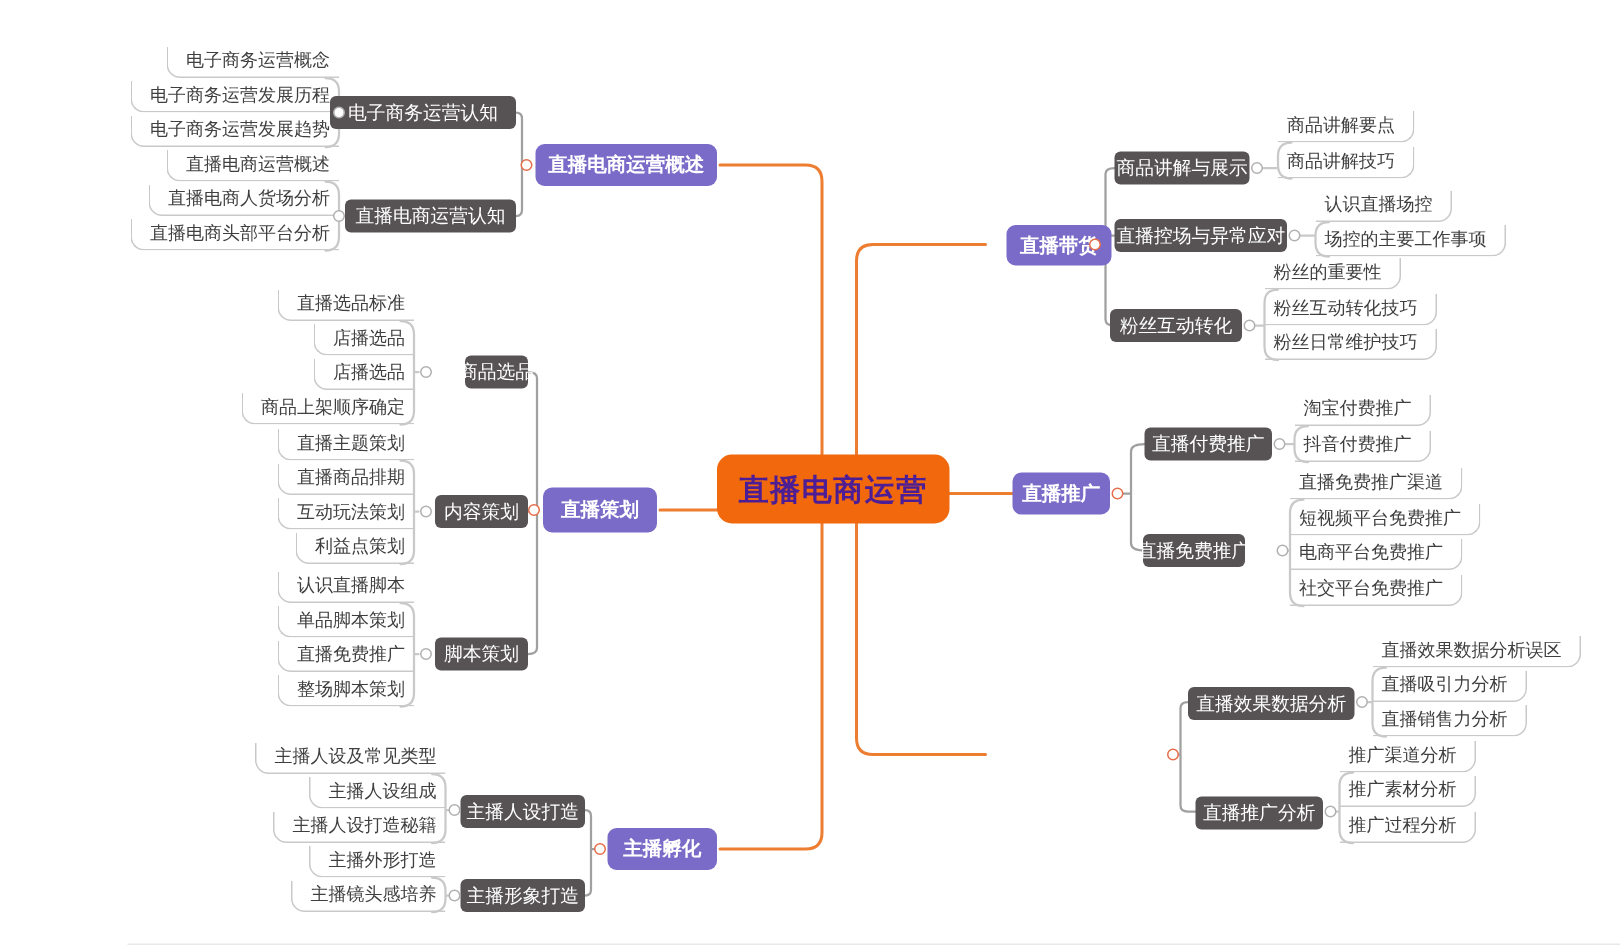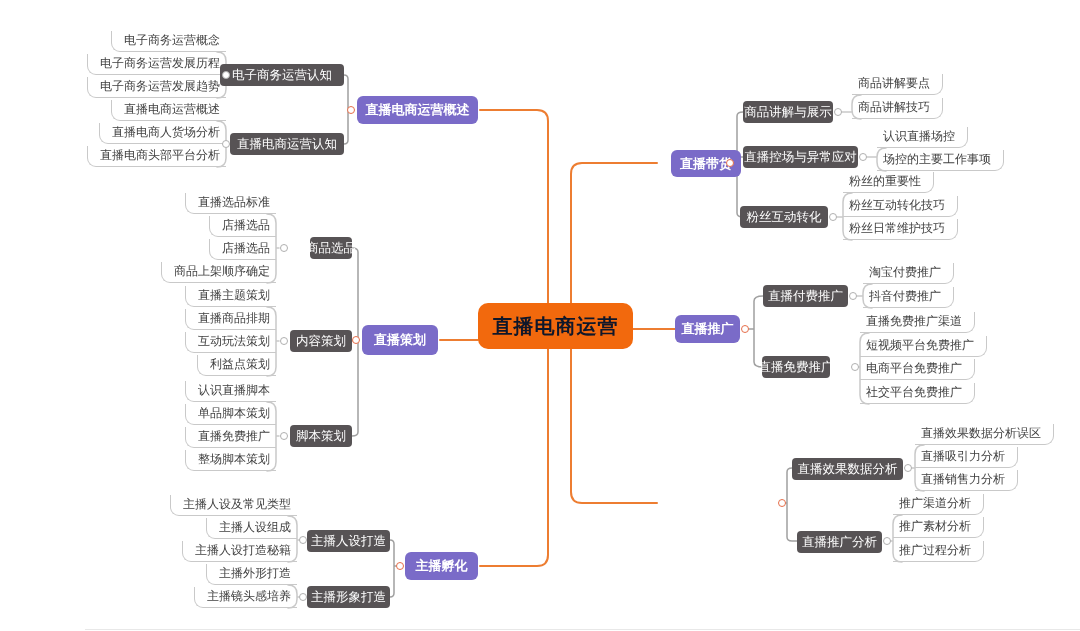--- a/index.html
+++ b/index.html
@@ -1,20 +1,20 @@
 <!DOCTYPE html>
 <html><head>
 <meta charset="utf-8">
 <style>
   html,body{margin:0;padding:0;background:#fff;}
   #canvas{position:relative;width:1080px;height:631px;background:#ffffff;overflow:hidden;
           font-family:"Liberation Sans","DejaVu Sans",sans-serif;}
   svg.lines{position:absolute;left:0;top:0;z-index:0;}
   .node{position:absolute;display:flex;align-items:center;justify-content:center;z-index:2;box-sizing:border-box;}
-  .center{background:#F2690D;color:#0f172a;font-size:20px;font-weight:700;border-radius:10px;letter-spacing:1px;}
+  .center{background:#F2690D;color:#4c1d95;font-size:20px;font-weight:700;border-radius:10px;letter-spacing:1px;}
   .branch{background:#7A6BC8;color:#fff;font-size:13px;font-weight:600;border-radius:6px;white-space:nowrap;}
   .sub{background:#575355;color:#fff;font-size:12.5px;border-radius:4px;height:22px;white-space:nowrap;}
   .leaf-l,.leaf-r{position:absolute;z-index:1;font-size:12px;color:#3f3f3f;line-height:19px;min-height:21px;
           white-space:nowrap;box-sizing:border-box;border-bottom:1.5px solid #C9C9C9;}
   .leaf-l{padding:0 6px 0 12px;border-left:1.5px solid #C9C9C9;border-bottom-left-radius:9px;}
   .leaf-r{text-align:left;padding:0 12px 0 6px;border-right:1.5px solid #C9C9C9;border-bottom-right-radius:9px;}
   .ring{position:absolute;z-index:3;width:6px;height:6px;border-radius:50%;background:#fff;}
   .ring-o{border:1.5px solid #E66E4A;}
   .ring-g{border:1.5px solid #B0B0B0;}
   .hairline{position:absolute;left:85px;right:0;bottom:1px;height:1px;background:#E8E8E8;z-index:0;}

